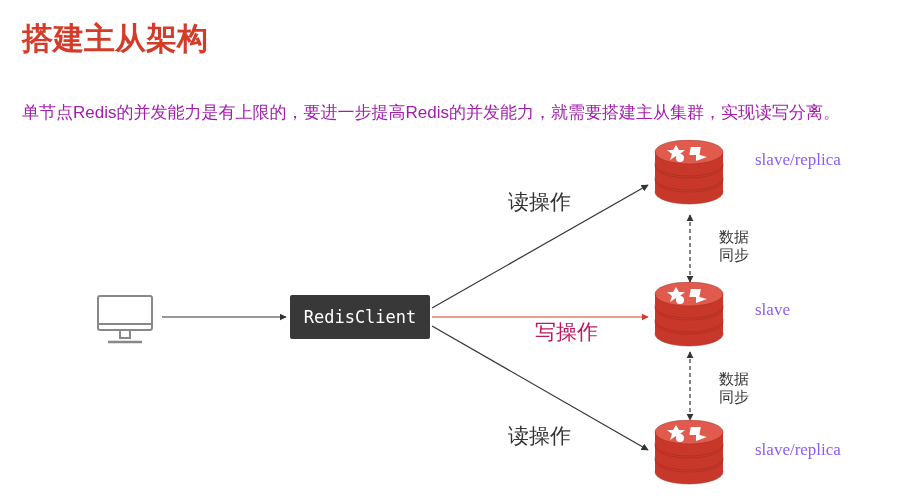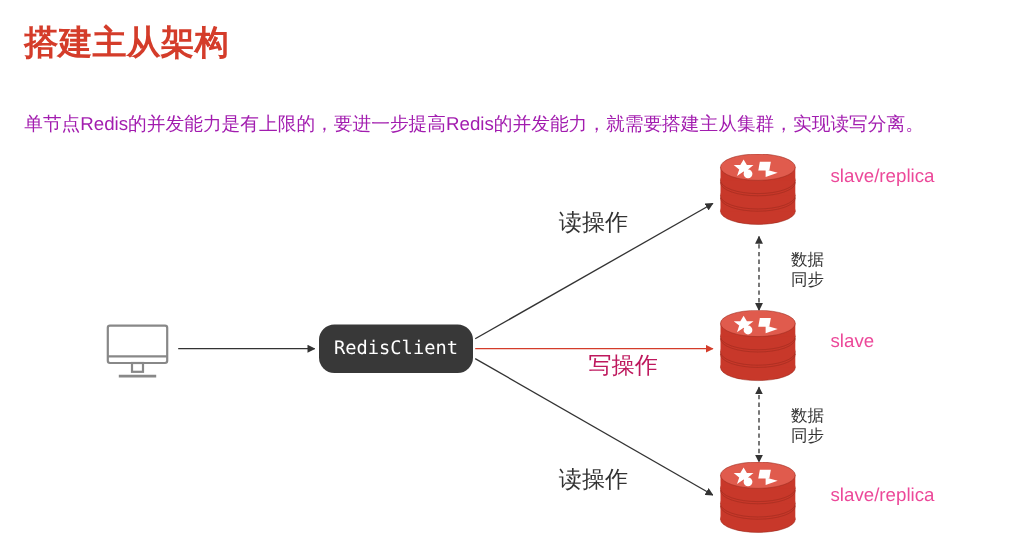--- a/index.html
+++ b/index.html
@@ -52,38 +52,38 @@
     width: 70px;
     height: 60px;
   }
   .redis-client {
     position: absolute;
     top: 175px;
     left: 290px;
     width: 140px;
     height: 44px;
     background: #383838;
-    border-radius: 14px;
+    border-radius: 2px;
     display: flex;
     align-items: center;
     justify-content: center;
     color: #fff;
     font-family: "Menlo", "Consolas", monospace;
     font-size: 17px;
   }
   .redis-node {
     position: absolute;
     width: 74px;
     height: 70px;
   }
   .node-label {
     position: absolute;
     font-size: 17px;
-    color: #ec4899;
-    font-family: Liberation Sans, sans-serif;
+    color: #8b5cf6;
+    font-family: Liberation Serif, serif;
   }
   .edge-label {
     position: absolute;
     font-size: 21px;
     color: #333;
     white-space: nowrap;
   }
   .edge-label.red { color: #be185d; }
   .sync-label {
     position: absolute;

